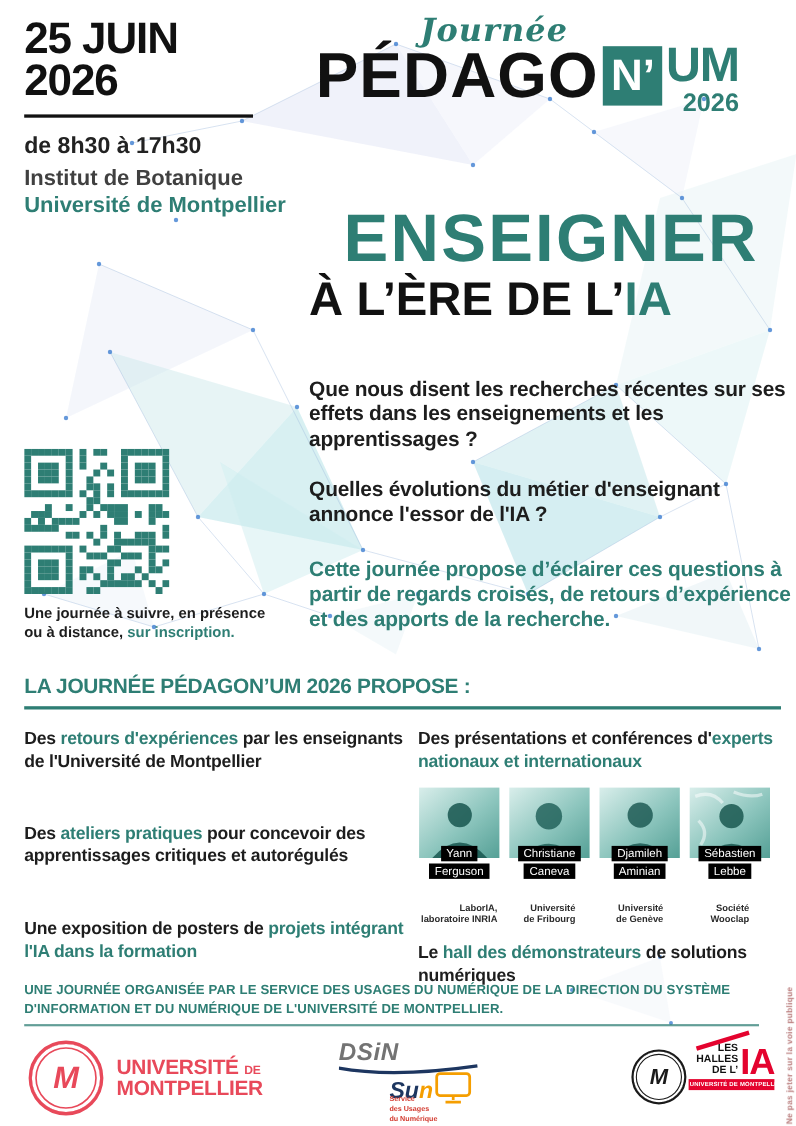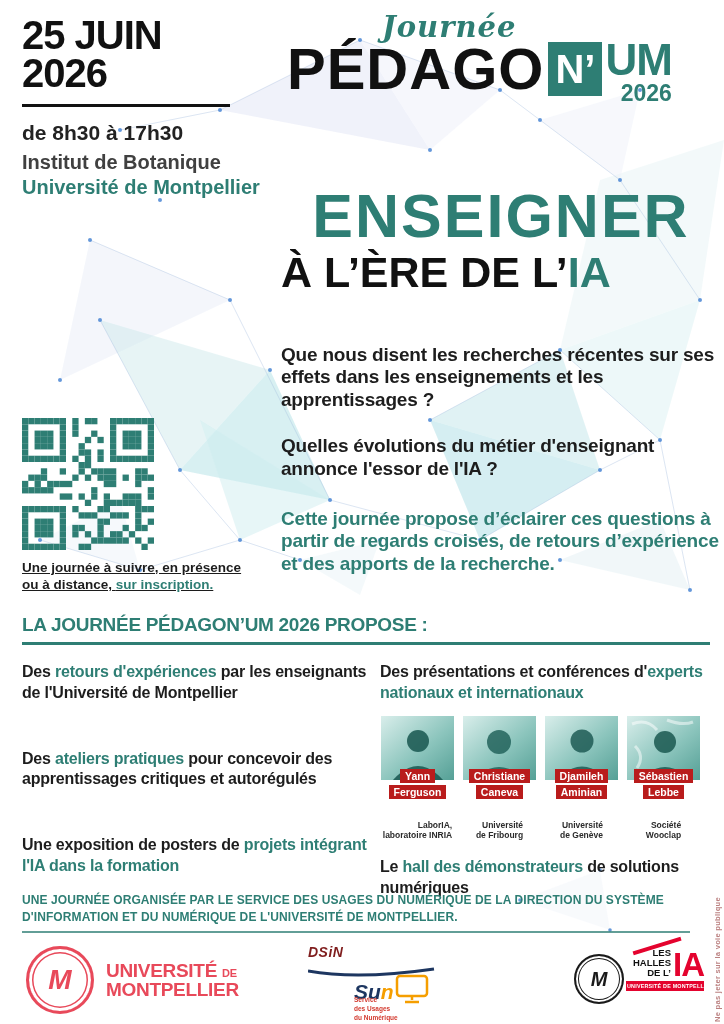--- a/index.html
+++ b/index.html
@@ -32,21 +32,21 @@
   .hero-l1{font-size:61px;font-weight:900;color:#2e7e74;letter-spacing:2px;line-height:1;text-align:center;}
   .hero-l2{font-size:43px;font-weight:900;color:#111;letter-spacing:0px;line-height:1;margin-top:4px;}
   .hero-l2 .accent{color:#2e7e74;}
 
   
   .intro{position:absolute;left:281px;top:344px;width:440px;}
   .intro p{margin:0 0 24px 0;font-size:19px;font-weight:700;line-height:1.18;color:#1d1d1d;letter-spacing:-0.2px;}
   .intro .highlight{color:#2e7e74;font-weight:800;margin-top:28px;}
 
   
-  .qr-block{position:absolute;left:22px;top:418px;width:230px;text-decoration:underline;}
+  .qr-block{position:absolute;left:22px;top:408px;width:230px;}
   .qr-svg{display:block;}
   .qr-caption{margin-top:10px;font-size:13.5px;font-weight:800;line-height:1.25;color:#1d1d1d;width:220px;}
   .qr-caption .accent{color:#2e7e74;}
 
   
   .prog-head{position:absolute;left:22px;top:614px;font-size:19px;font-weight:900;
              color:#2e7e74;letter-spacing:-0.3px;}
   .prog-rule{position:absolute;left:22px;top:642px;width:688px;height:3px;background:#2e7e74;}
 
   .col-left{position:absolute;left:22px;top:662px;width:350px;}
@@ -54,41 +54,41 @@
   .accent{color:#2e7e74;}
 
   .col-right{position:absolute;left:380px;top:662px;width:340px;}
   .right-intro{font-size:16px;font-weight:700;line-height:1.3;letter-spacing:-0.2px;color:#1d1d1d;margin-bottom:12px;}
   .speakers{display:flex;gap:7px;}
   .speaker{width:75px;display:flex;flex-direction:column;align-items:center;}
   .photo{width:73px;height:64px;position:relative;overflow:hidden;
          background:linear-gradient(140deg,#d9eeeb 0%,#8cc5bd 55%,#55a096 100%);}
   .photo svg{position:absolute;left:0;top:0;}
   .name-chips{margin-top:-13px;position:relative;z-index:2;text-align:center;line-height:1;}
-  .chip{display:inline-block;background:#b91c1c;color:#fff;font-weight:700;font-size:10.5px;
+  .chip{display:inline-block;background:#000000;color:#fff;font-weight:400;font-size:10.5px;
         padding:1.5px 5px;margin-top:1px;}
   .affil{margin-top:21px;font-size:8.5px;font-weight:700;color:#2b2b2b;text-align:right;line-height:1.25;}
   .hall{font-size:16px;font-weight:700;line-height:1.3;letter-spacing:-0.2px;color:#1d1d1d;margin-top:16px;}
 
   
   .organizer{position:absolute;left:22px;top:892px;width:660px;font-size:12px;font-weight:800;
              color:#2e7e74;line-height:1.45;letter-spacing:0.1px;}
   .footer-rule{position:absolute;left:22px;top:931px;width:668px;height:2px;background:#2e7e74;opacity:0.75;}
 
   .um-logo{position:absolute;left:26px;top:946px;display:flex;align-items:center;gap:12px;}
   .um-seal{width:62px;height:62px;border-radius:50%;border:3px solid #e8495a;display:flex;
            align-items:center;justify-content:center;box-shadow:inset 0 0 0 3px #fff, inset 0 0 0 4.5px #e8495a;}
   .um-seal-m{font-size:28px;font-weight:900;color:#e8495a;font-style:italic;}
   .um-words{color:#e8495a;font-weight:900;line-height:1.02;letter-spacing:-0.3px;}
   .um-words .w1{font-size:19px;}
   .um-words .w1 .de{font-size:11px;}
   .um-words .w2{font-size:19px;}
 
   .dsin-sun{position:absolute;left:308px;top:944px;width:140px;height:78px;}
-  .dsin-text{font-size:14px;font-weight:900;font-style:italic;color:#7f1d1d;letter-spacing:0.5px;}
+  .dsin-text{font-size:22px;font-weight:900;font-style:italic;color:#737373;letter-spacing:0.5px;}
   .dsin-swoosh{position:absolute;left:0px;top:22px;}
   .sun-row{position:absolute;left:46px;top:28px;display:flex;align-items:flex-end;}
   .sun-su{font-size:21px;font-weight:900;font-style:italic;color:#1d3660;}
   .sun-n{font-size:21px;font-weight:900;font-style:italic;color:#f59e00;}
   .sun-monitor{margin-left:1px;margin-top:2px;}
   .sun-sub{position:absolute;left:46px;top:52px;font-size:6.5px;font-weight:700;color:#d33a2f;line-height:1.35;}
 
   .seal-black{position:absolute;left:574px;top:954px;width:46px;height:46px;border-radius:50%;
               border:2px solid #1a1a1a;display:flex;align-items:center;justify-content:center;
               box-shadow:inset 0 0 0 2px #fff, inset 0 0 0 3px #1a1a1a;}

